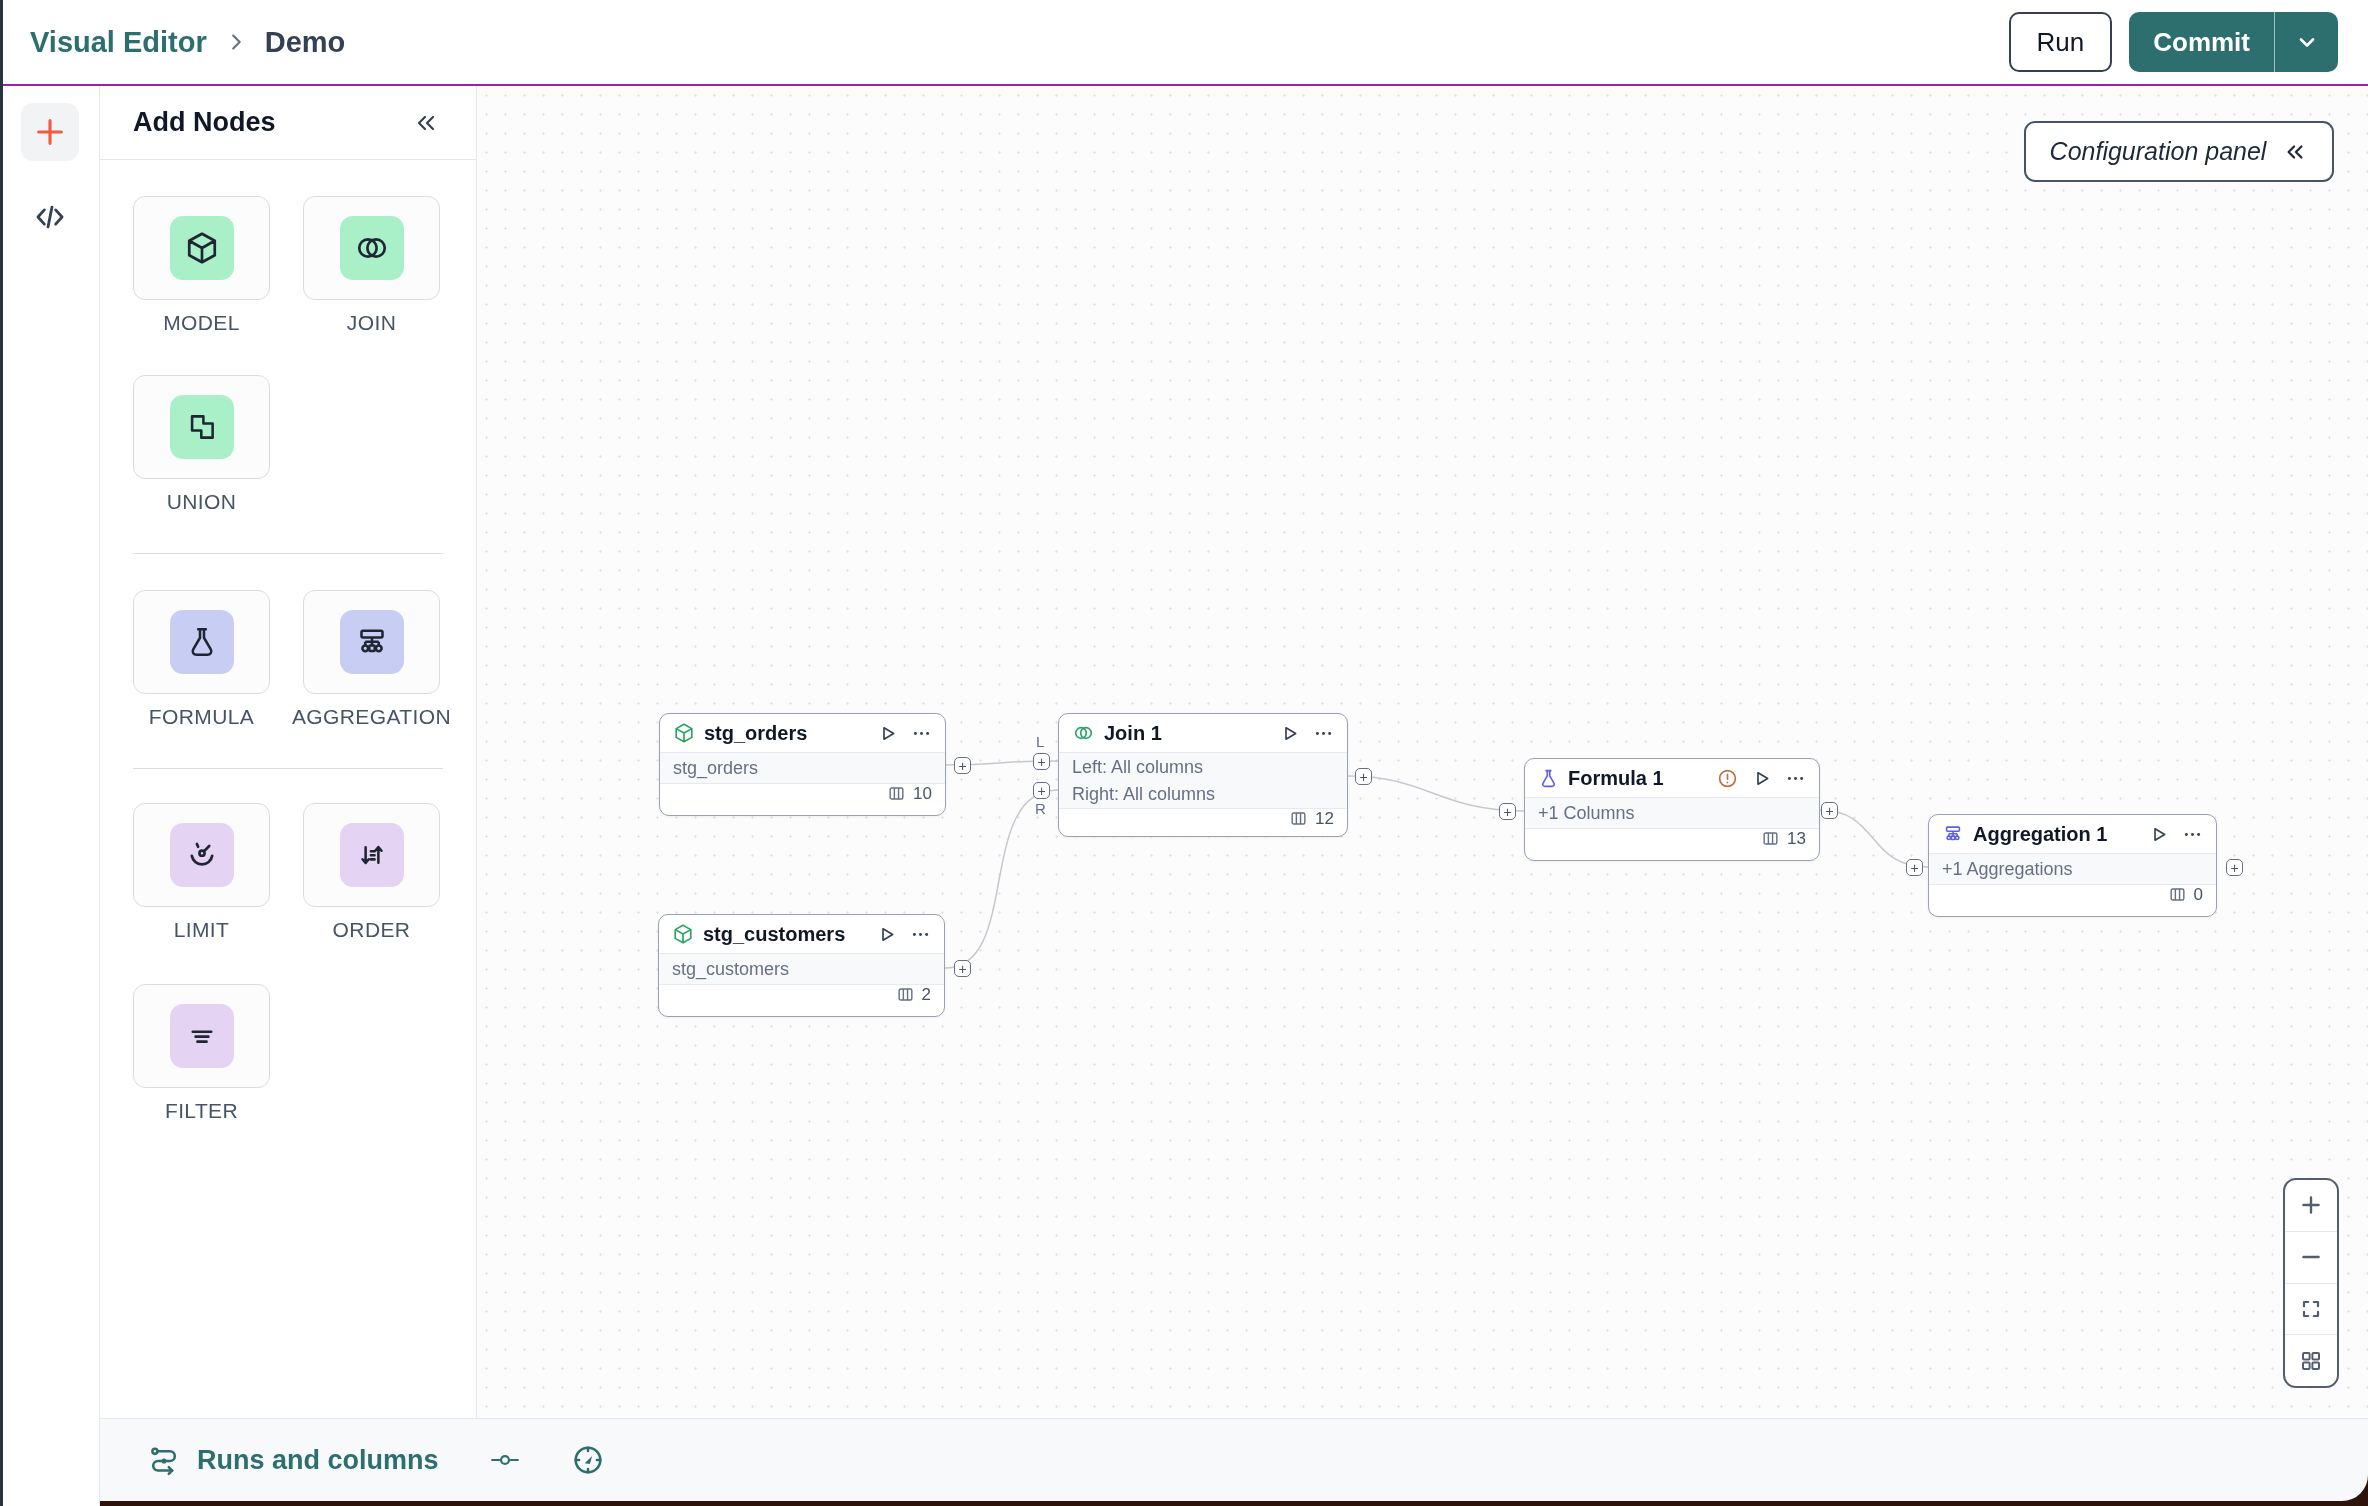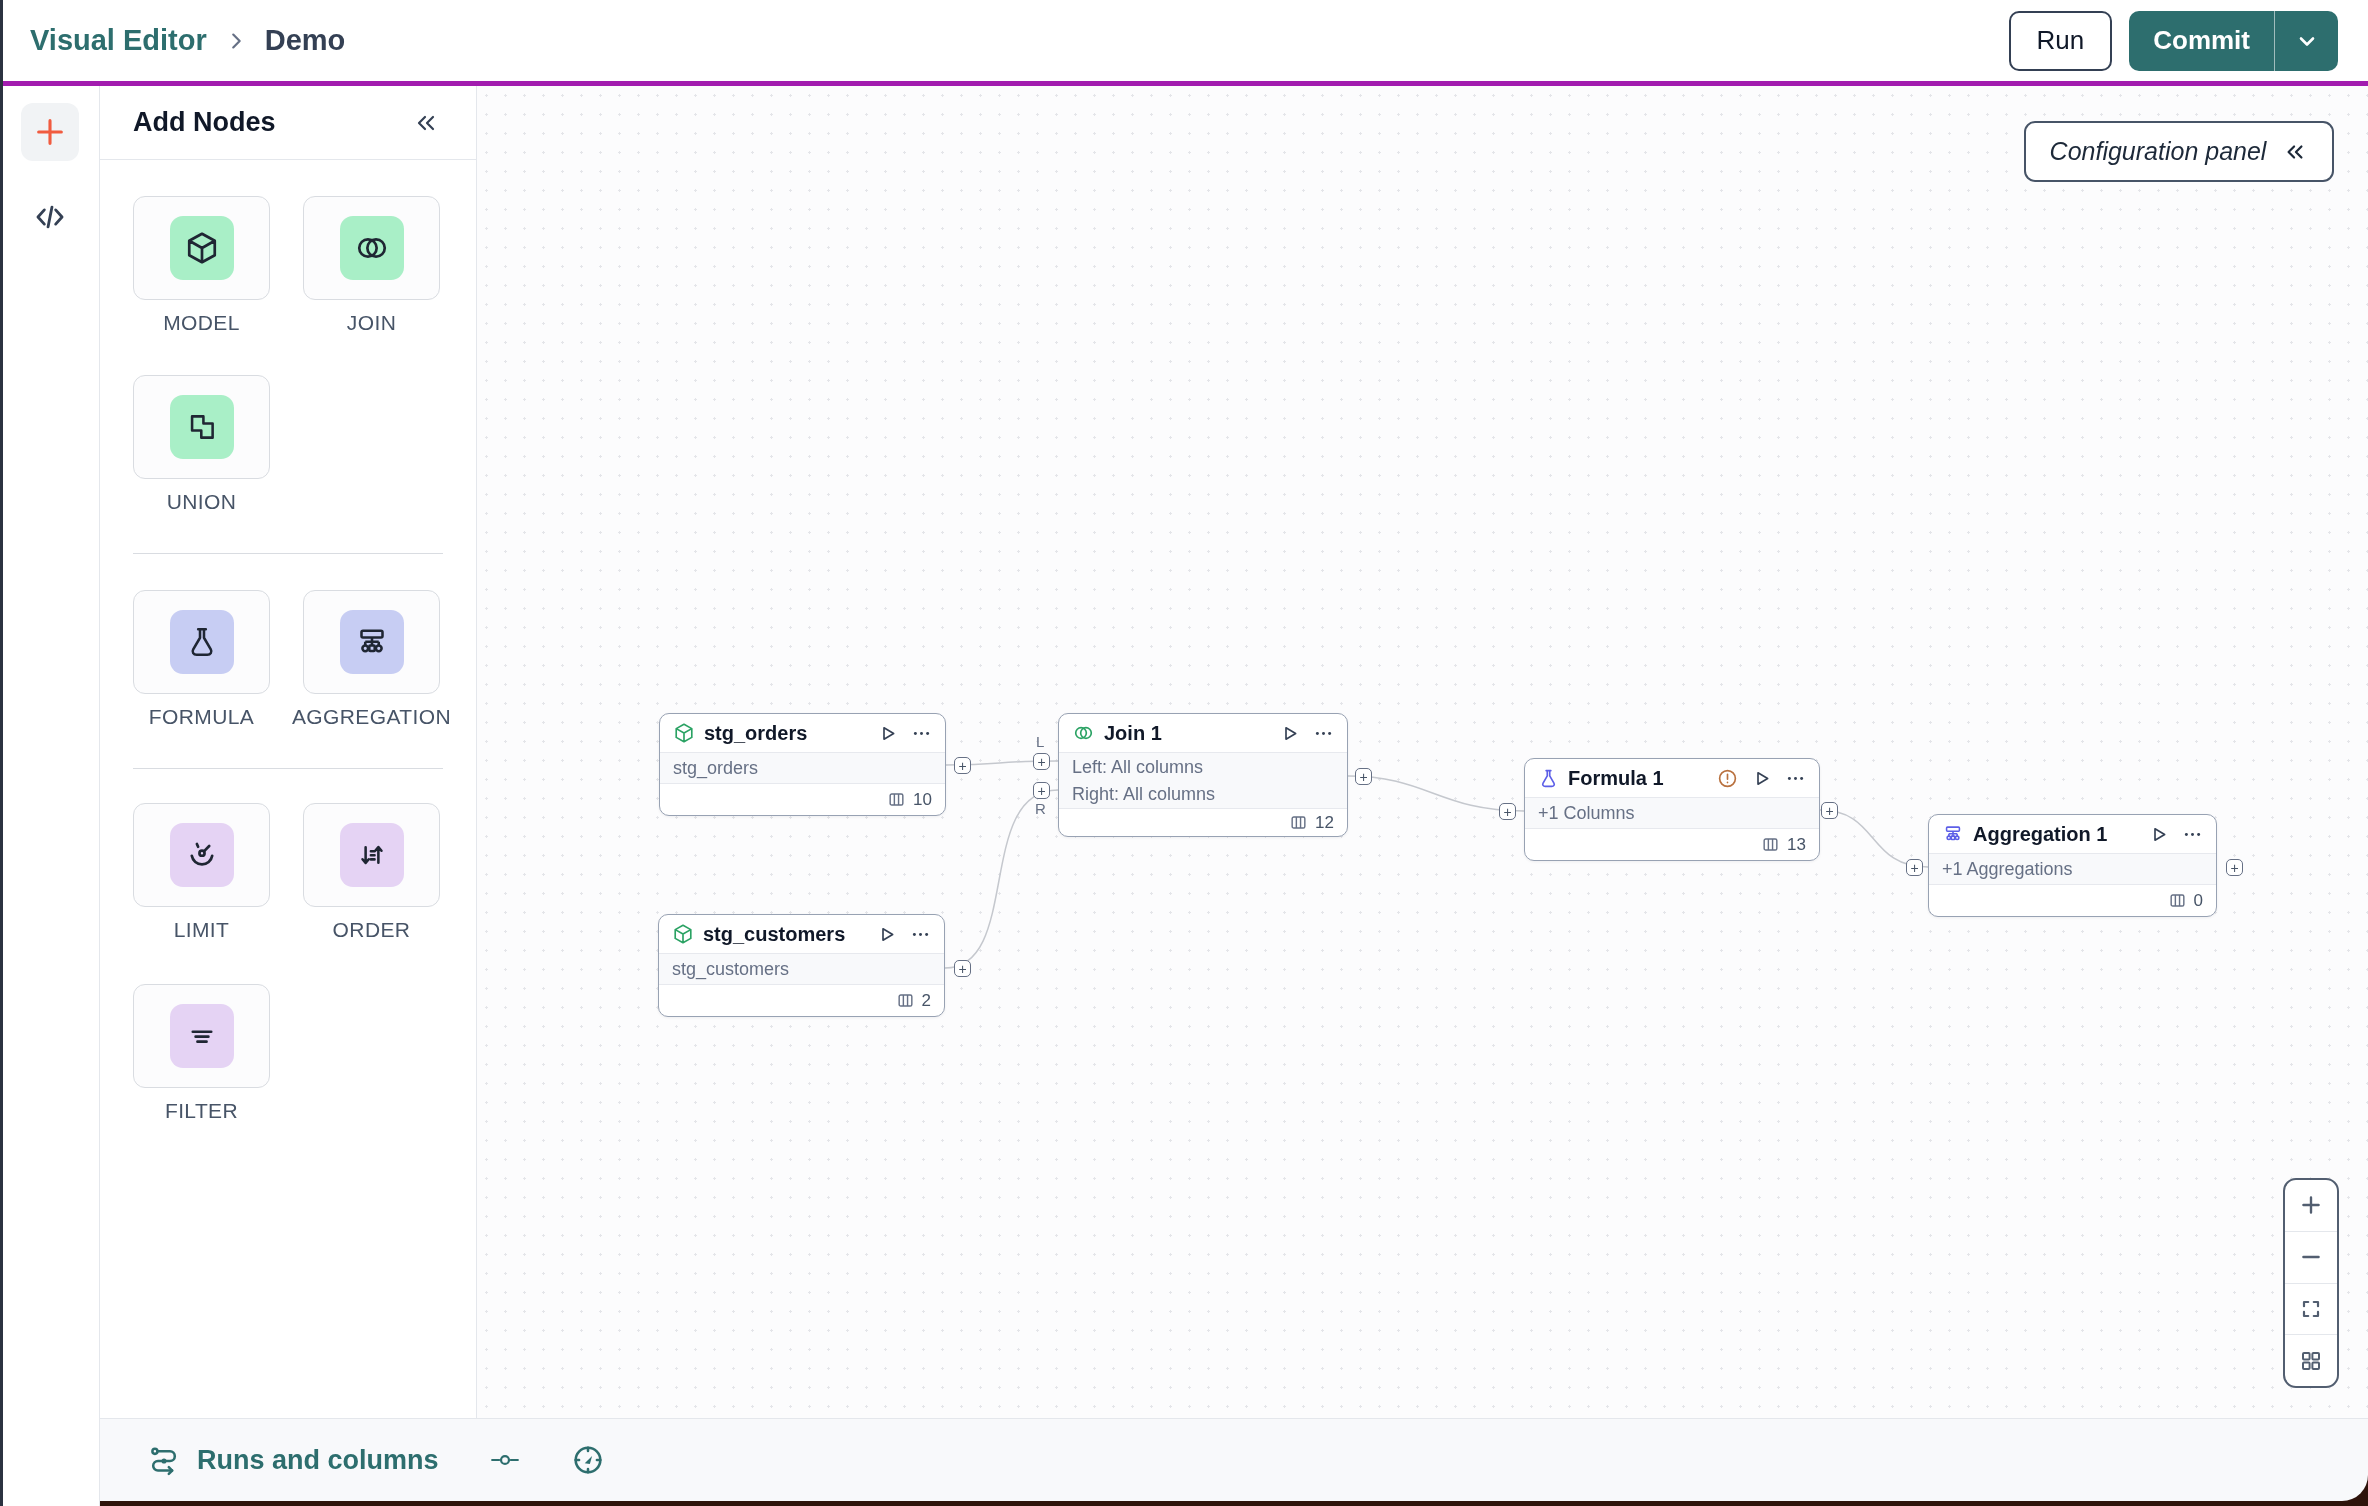--- a/index.html
+++ b/index.html
@@ -1,21 +1,21 @@
 <!DOCTYPE html>
 <html style="--teal: #2d6e6e; --tile-green: #a9efc7; --tile-indigo: #c7cdf3; --tile-purple: #e5d3f4; --node-green: #2aa263; --node-indigo: #5d5fe7; --warning-orange: #b9713f; --accent-orange: #f15b3f;"><head>
 <meta charset="utf-8">
 <style>
   * { margin:0; padding:0; box-sizing:border-box; }
   html,body { width:2368px; height:1506px; font-family:"Liberation Sans", sans-serif; background:#ffffff; overflow:hidden; }
   .app { position:relative; width:2368px; height:1506px; background:#ffffff; }
   .window-left-edge { position:absolute; left:0; top:0; bottom:0; width:3px; background:#2b3240; z-index:60; }
 
   
-  .topbar { position:absolute; left:0; top:0; width:2368px; height:86px; background:#ffffff; border-bottom:5px solid #a21caf; display:flex; align-items:center; padding:0 30px 0 30px; z-index:50; }
+  .topbar { position:absolute; left:0; top:0; width:2368px; height:86px; background:#ffffff; border-bottom:2px solid #a21caf; display:flex; align-items:center; padding:0 30px 0 30px; z-index:50; }
   .breadcrumb { display:flex; align-items:center; gap:18px; }
   .crumb-root { color:var(--teal,#2d6e6e); font-size:29px; font-weight:700; }
   .crumb-sep { color:#667085; display:flex; align-items:center; }
   .crumb-current { color:#344054; font-size:29px; font-weight:700; }
   .topbar-actions { margin-left:auto; display:flex; align-items:center; gap:17px; }
   .btn-run { height:60px; padding:0 26px; background:#ffffff; border:2px solid #344054; border-radius:10px; font-size:26px; color:#101828; display:flex; align-items:center; cursor:pointer; }
   .btn-commit-group { height:60px; display:flex; align-items:stretch; background:var(--teal,#2d6e6e); border-radius:10px; overflow:hidden; }
   .btn-commit { padding:0 24px; color:#ffffff; font-size:26px; font-weight:600; display:flex; align-items:center; cursor:pointer; }
   .btn-commit-caret { width:64px; display:flex; align-items:center; justify-content:center; border-left:1.5px solid rgba(255,255,255,.55); cursor:pointer; }
 
@@ -47,21 +47,21 @@
   .edges { position:absolute; left:0; top:0; width:1891px; height:1332px; }
   .config-btn { position:absolute; left:1547px; top:35px; width:310px; height:61px; background:#ffffff; border:2px solid #475467; border-radius:11px; display:flex; align-items:center; justify-content:center; gap:16px; font-size:25px; color:#1d2939; cursor:pointer;font-style:italic; }
 
   .node { position:absolute; background:#ffffff; border:1.5px solid #98a2b3; border-radius:10px; box-shadow:0 1px 3px rgba(16,24,40,.06); }
   .node-header { height:38px; display:flex; align-items:center; gap:9px; padding:0 13px; }
   .node-title { font-size:20px; font-weight:600; color:#101828; flex:1 1 auto; white-space:nowrap; }
   .hicons { display:flex; align-items:center; gap:13px; }
   .icon-btn { display:flex; align-items:center; cursor:pointer; }
   .node-body { background:#f8f9fb; border-top:1px solid #e7e9ee; border-bottom:1px solid #e7e9ee; padding:4px 13px; display:flex; flex-direction:column; justify-content:center; }
   .node-body .bline { font-size:18px; color:#667085; line-height:1.45; white-space:nowrap; }
-  .node-footer { display:flex; align-items:center; justify-content:flex-end; gap:7px; padding:0 13px; }
+  .node-footer { display:flex; justify-content:flex-end; gap:7px; padding:0 13px; }
   .col-count { font-size:17px; color:#475467; }
   .n1 .node-body{height:32px} .n1 .node-footer{height:31px}
   .warn { display:flex; align-items:center; }
 
   .port { position:absolute; width:17px; height:17px; background:#ffffff; border:1px solid #667085; border-radius:5px; color:#475467; font-size:14px; line-height:14px; display:flex; align-items:center; justify-content:center; cursor:pointer; z-index:5; }
   .port-label { position:absolute; font-size:15px; color:#667085; z-index:5; }
 
   .zoomctl { position:absolute; left:1806px; top:1092px; width:56px; height:210px; background:#ffffff; border:2px solid #525e70; border-radius:13px; display:flex; flex-direction:column; overflow:hidden; }
   .zoomctl .zbtn { flex:1; display:flex; align-items:center; justify-content:center; cursor:pointer; }
   .zoomctl .zbtn + .zbtn { border-top:1px solid #e4e7ec; }

